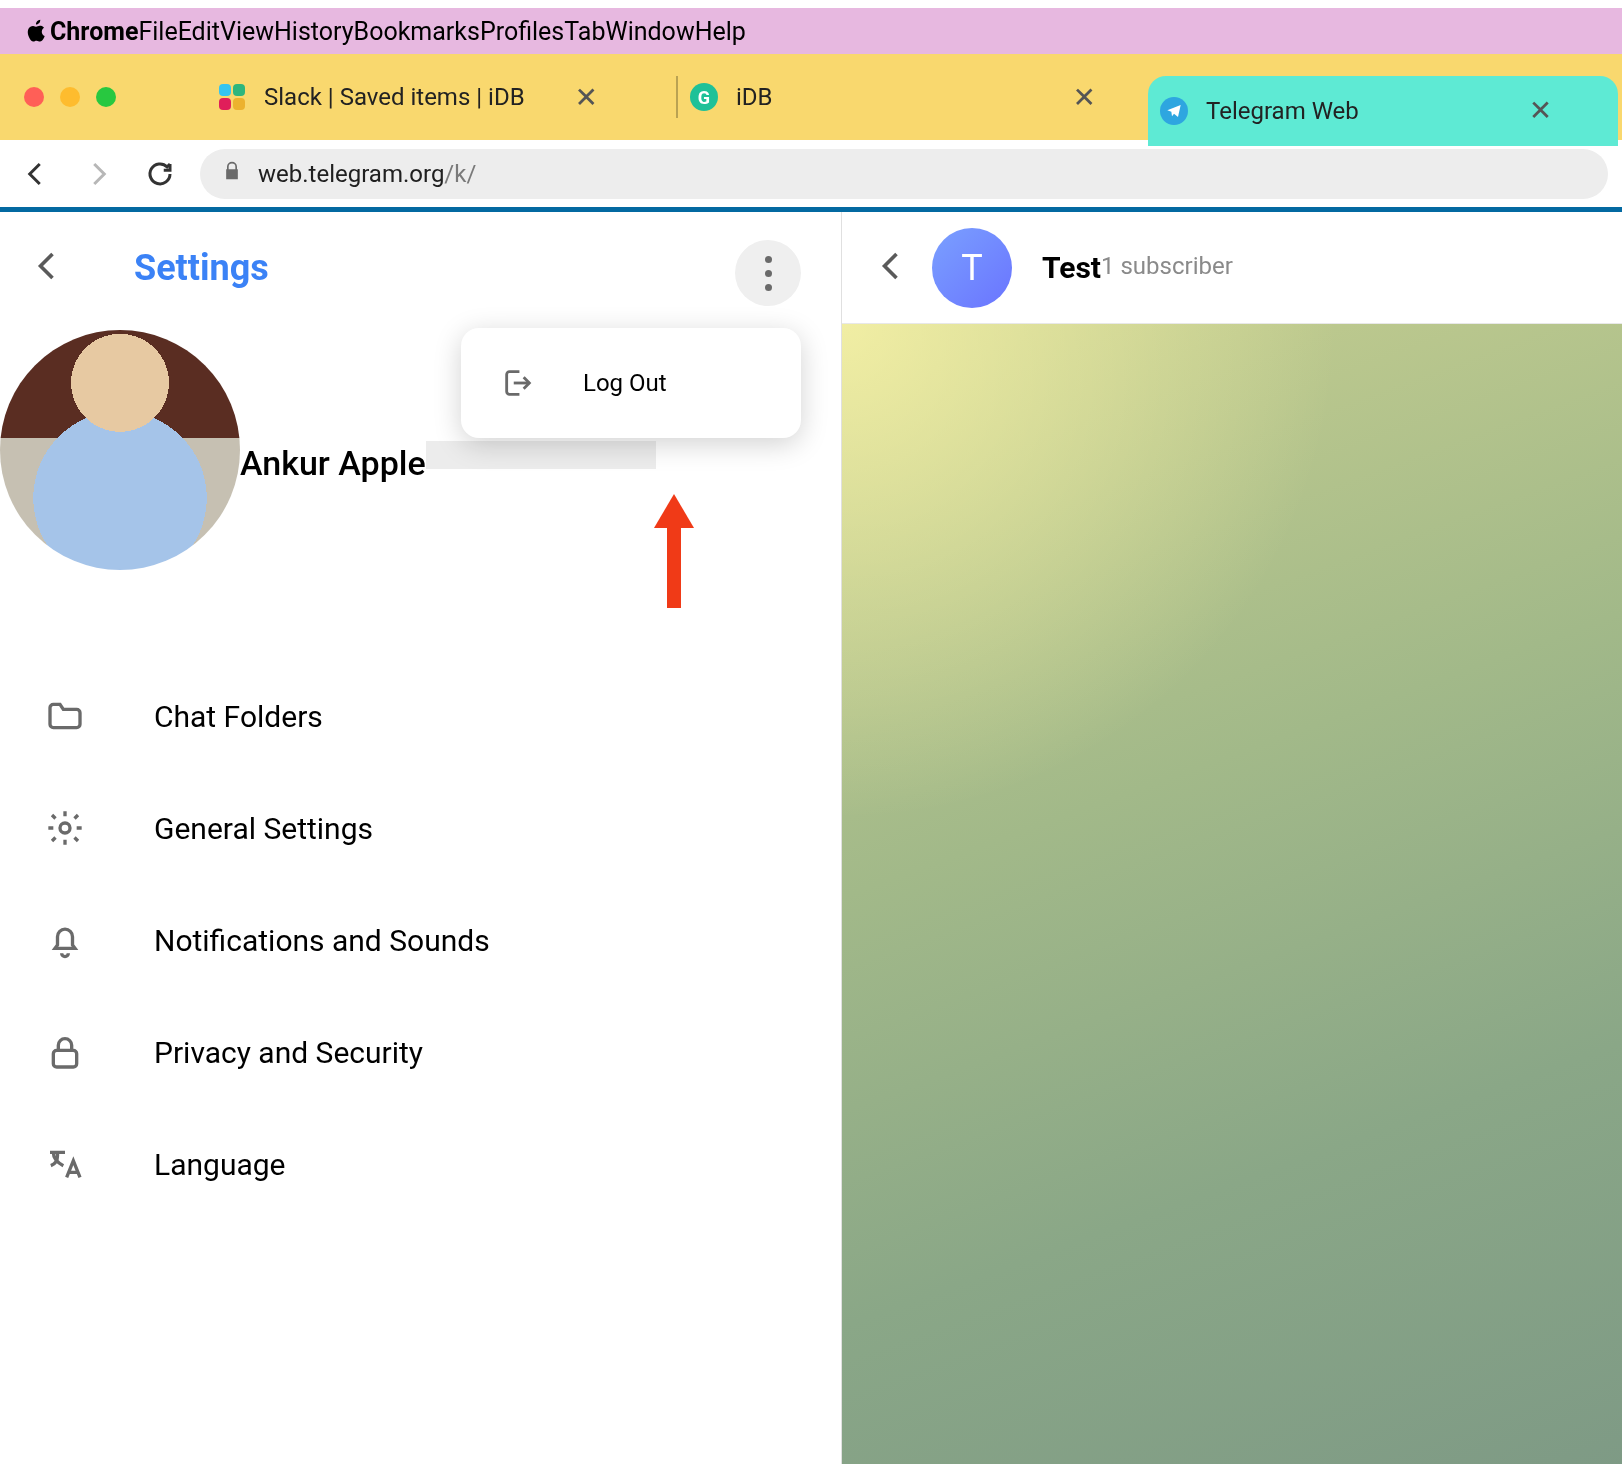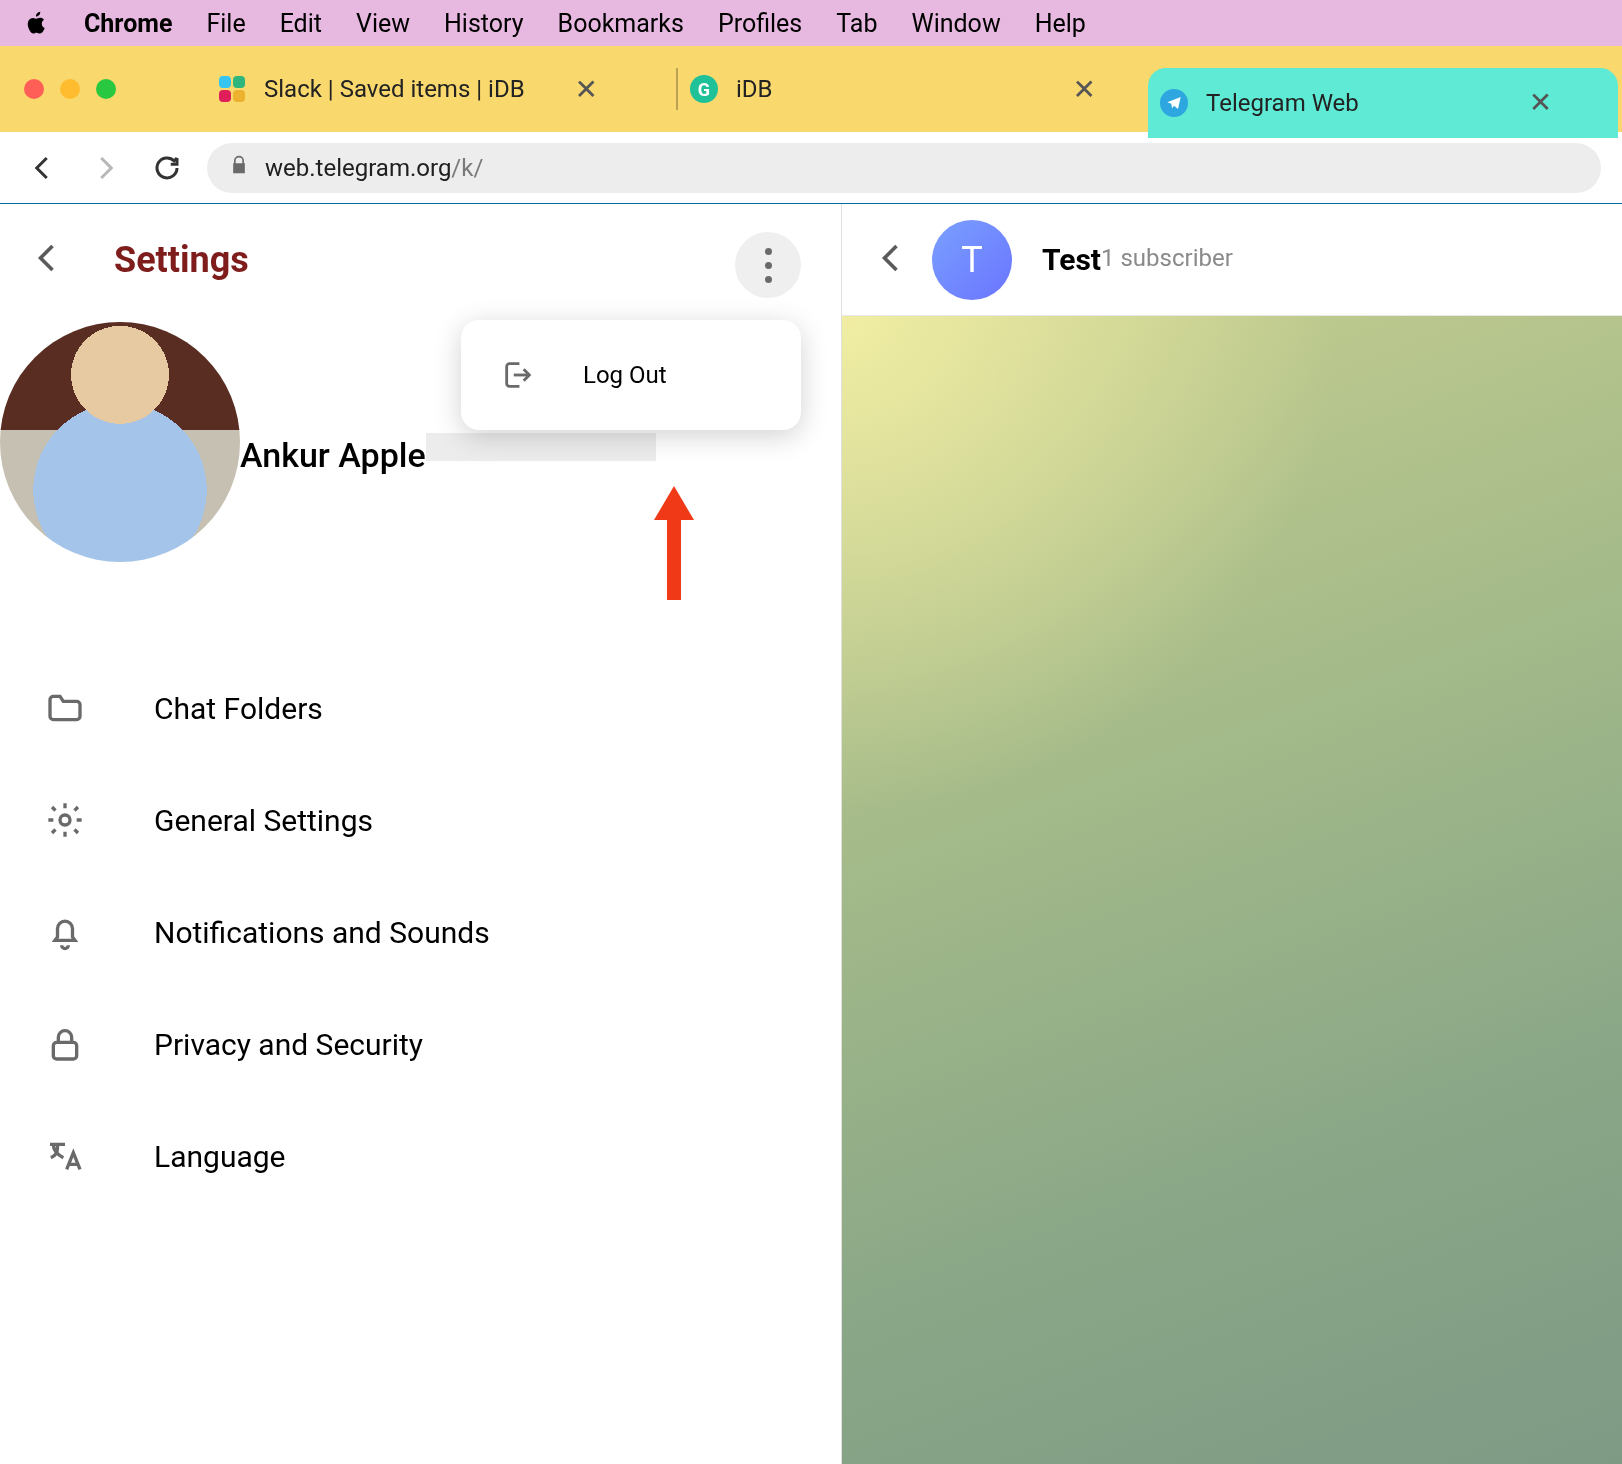--- a/index.html
+++ b/index.html
@@ -5,23 +5,23 @@
   * { box-sizing: border-box; margin: 0; padding: 0; }
   html, body { width: 1622px; height: 1464px; font-family: -apple-system, BlinkMacSystemFont, "Segoe UI", Roboto, sans-serif; overflow: hidden; background:#fff; }
 
   
   .mac-menubar {
     height: 46px;
     background: linear-gradient(#e7b8e0, #e7b8e0);
     display: flex;
     align-items: center;
     padding: 12px 24px;
-    gap: 34px;
     font-size: 25px;
     color: #000;
+    margin-top: 8px;
   }
   .apple-logo svg { width: 26px; height: 26px; display:block; }
   .mac-menubar .app-name { font-weight: 700; }
   .mac-menubar .menu-item { font-weight: 400; }
 
   
   .tab-strip {
     height: 86px;
     background: #f9d86e;
     display: flex;
@@ -59,22 +59,22 @@
   .fav-slack span:nth-child(1){background:#36c5f0;}
   .fav-slack span:nth-child(2){background:#2eb67d;}
   .fav-slack span:nth-child(3){background:#e01e5a;}
   .fav-slack span:nth-child(4){background:#ecb22e;}
   .fav-idb{ width:28px;height:28px;border-radius:50%;background:#1fc198;color:#fff;display:flex;align-items:center;justify-content:center;font-weight:700;font-size:18px;}
   .fav-telegram{ width:28px;height:28px;border-radius:50%;background:#2ea6e0;display:flex;align-items:center;justify-content:center;}
   .fav-telegram svg{width:16px;height:16px;fill:#fff;}
 
   
   .url-bar {
-    height:72px; background:#ffffff; border-bottom:1px solid #0369a1;
-    display:flex; align-items:center; padding:0 21px; gap:18px;
+    height:72px; background:#ffffff; border-bottom:5px solid #0369a1;
+    display:flex; align-items:center; padding:0 14px; gap:18px;
   }
   .nav-btn { width:44px; height:44px; display:flex; align-items:center; justify-content:center; }
   .nav-btn svg { width:30px; height:30px; stroke:#333; fill:none; stroke-width:2.4; }
   .nav-btn.disabled svg { stroke:#b7b7b7; }
   .omnibox {
     flex:1; height:50px; background:#ededed; border-radius:26px;
     display:flex; align-items:center; padding:0 22px; font-size:24px; color:#3a3a3a;
   }
   .omnibox .lock { margin-right:16px; }
   .omnibox .lock svg{width:20px;height:22px;fill:#6a6a6a;}
@@ -88,21 +88,21 @@
 
   
   .settings-panel {
     width:842px; border-right:1px solid #e0e0e0; background:#fff; position:relative;
   }
   .settings-header {
     display:flex; align-items:center; height:112px; padding:0 30px;
   }
   .settings-header .back svg{width:36px;height:36px;stroke:#5a5a5a;fill:none;stroke-width:2.4;}
   .settings-header .title {
-    font-size:36px; font-weight:700; margin-left:48px; color:#7f1d1d;
+    font-size:36px; font-weight:700; margin-left:68px; color:#3b82f6;
   }
   .more-btn {
     position:absolute; top:28px; right:40px; width:66px; height:66px;
     border-radius:50%; background:#efefef; display:flex; align-items:center; justify-content:center;
   }
   .more-btn .dots{display:flex;flex-direction:column;gap:7px;}
   .more-btn .dots span{width:7px;height:7px;border-radius:50%;background:#6a6a6a;}
 
   .dropdown-menu{
     position:absolute; top:116px; right:40px; width:340px;

